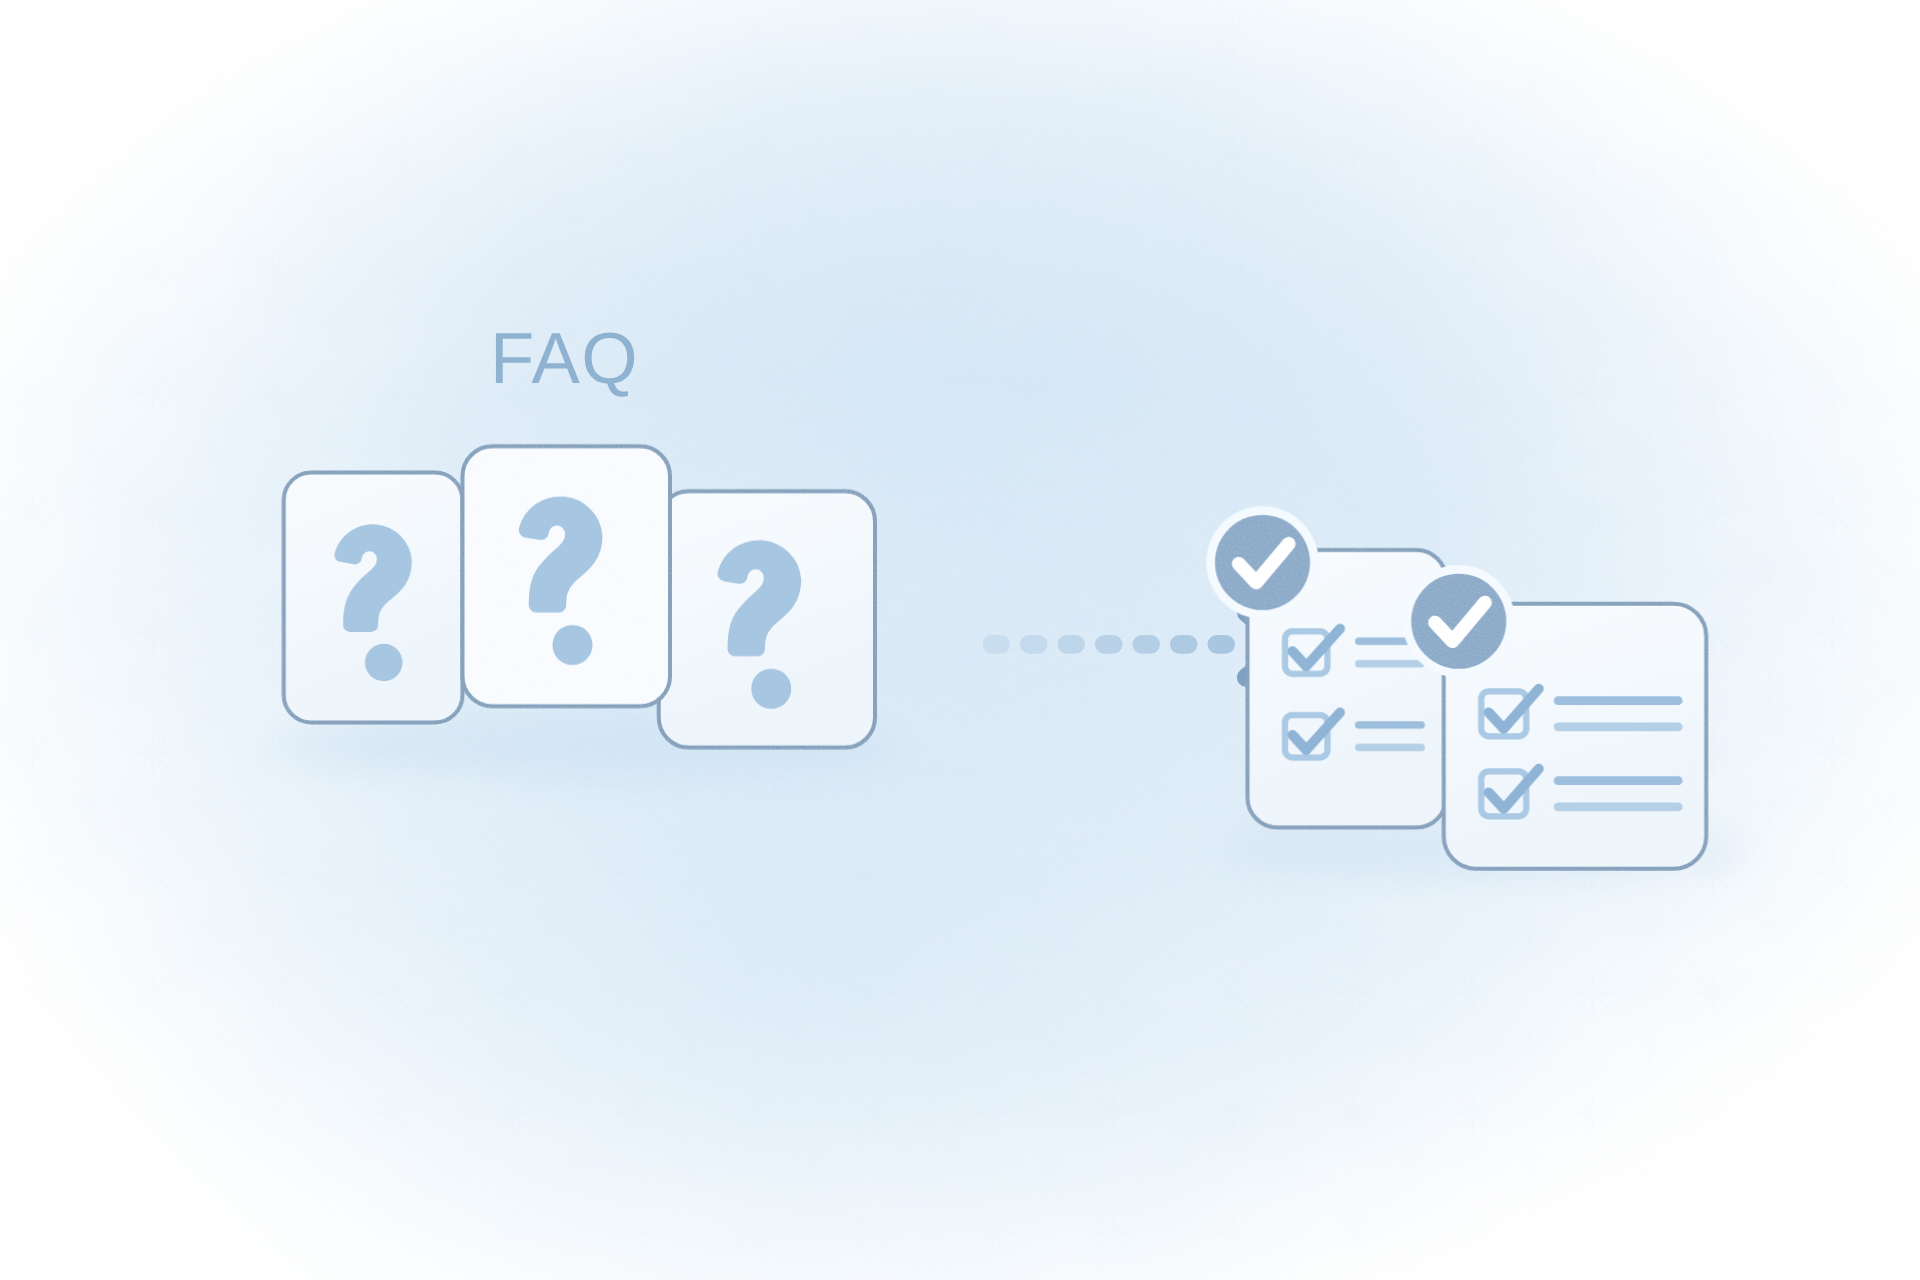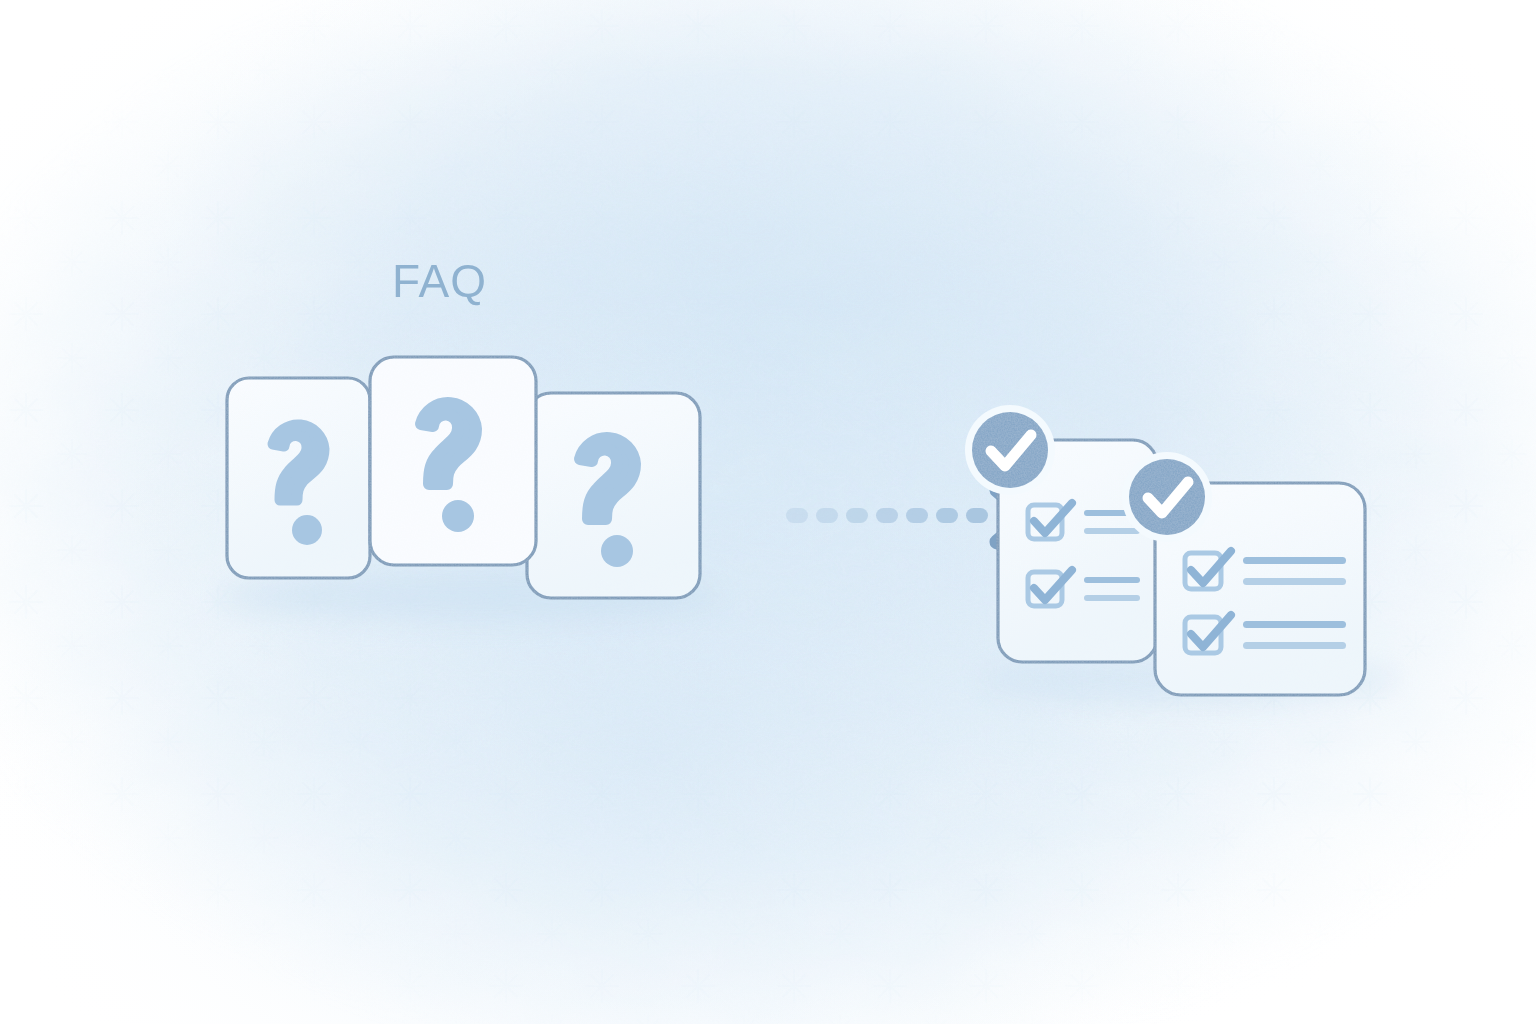--- a/index.html
+++ b/index.html
@@ -23,21 +23,21 @@
     left: 0;
     top: 0;
     width: 1536px;
     height: 1024px;
     display: block;
   }
   .faq-label {
     position: absolute;
     left: 392px;
     top: 258px;
-    font-size: 46px;
+    font-size: 58px;
     font-weight: 400;
     letter-spacing: 1px;
     color: #8fb2d0;
     font-family: "Liberation Sans", sans-serif;
     line-height: 1;
     user-select: none;
   }
 </style>
 </head>
 <body>

